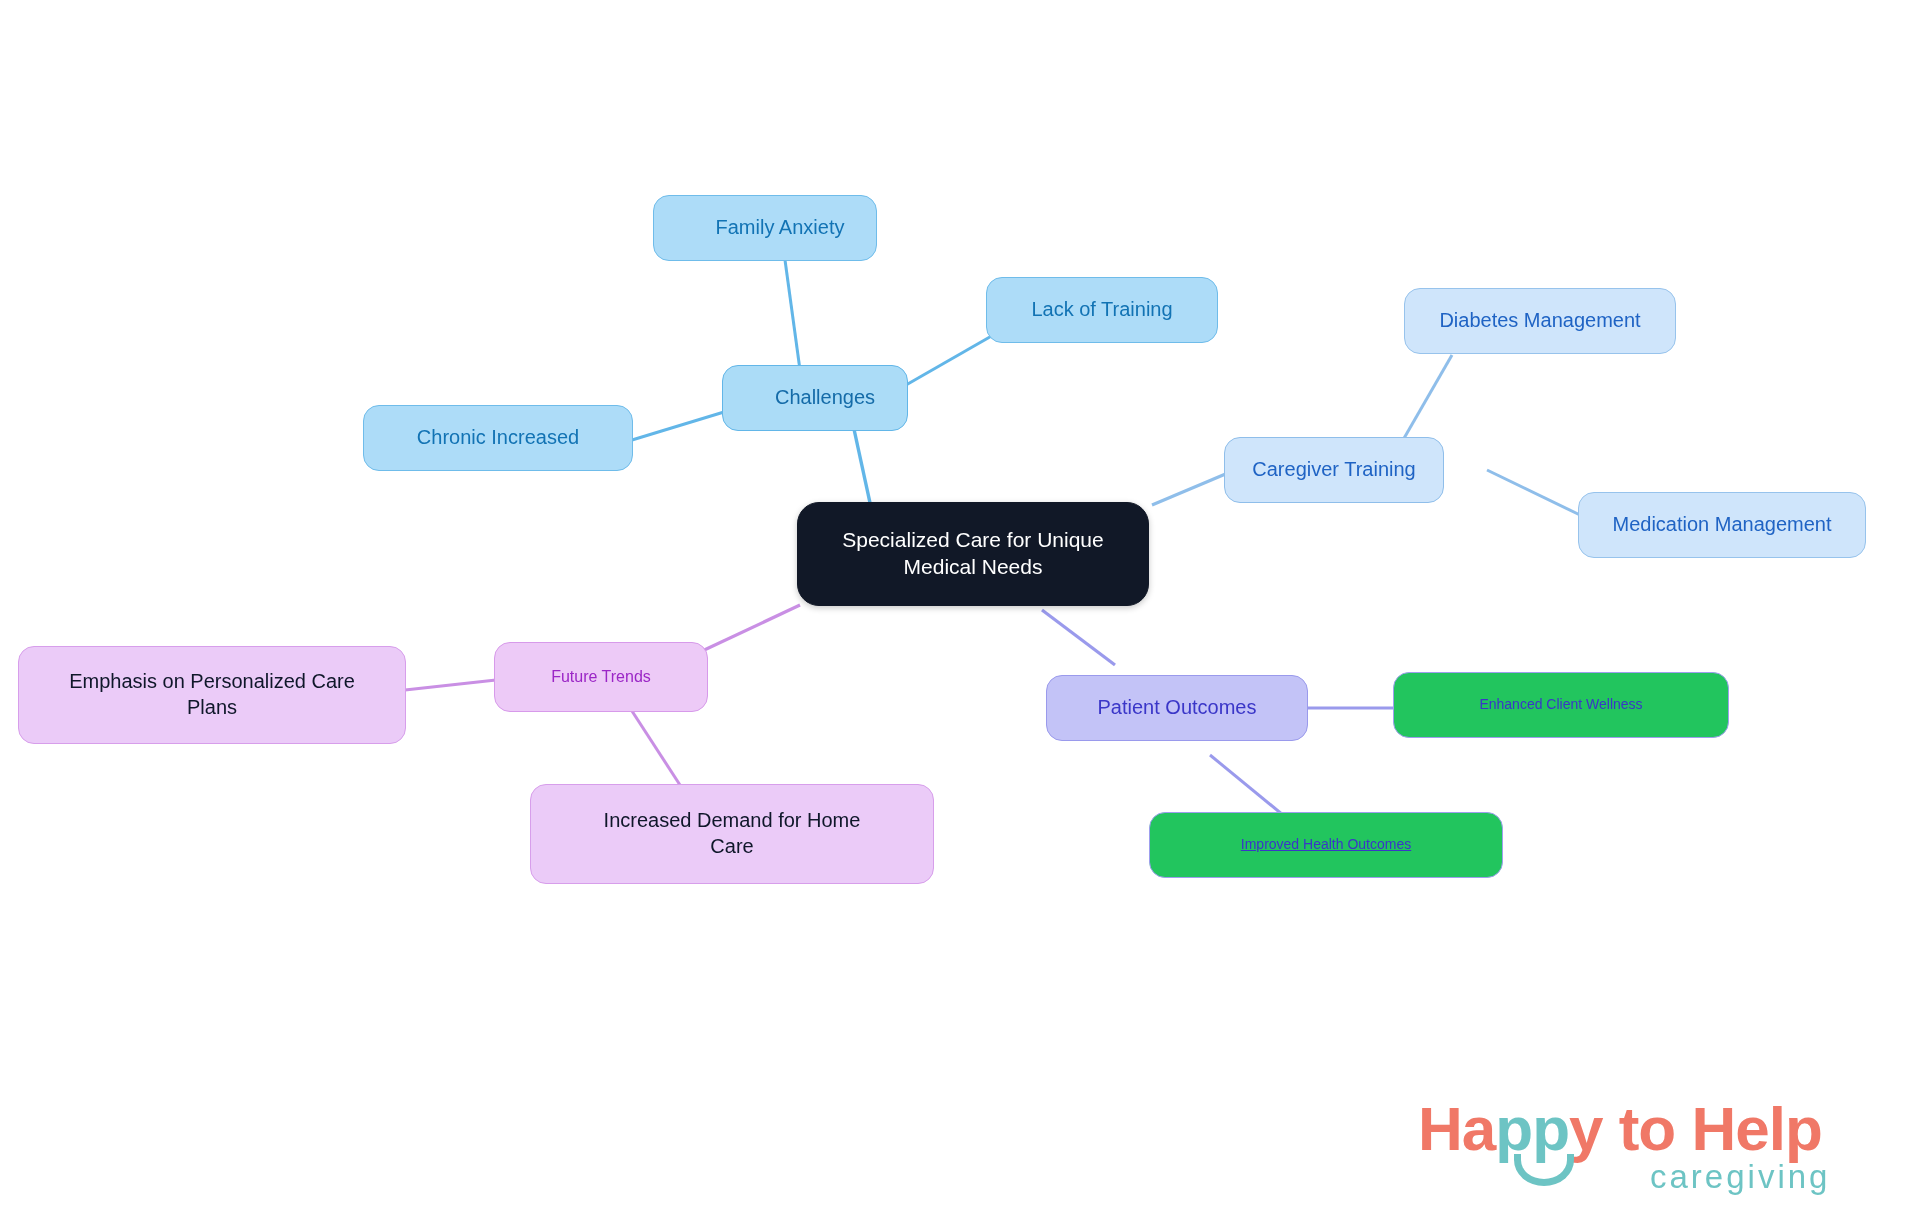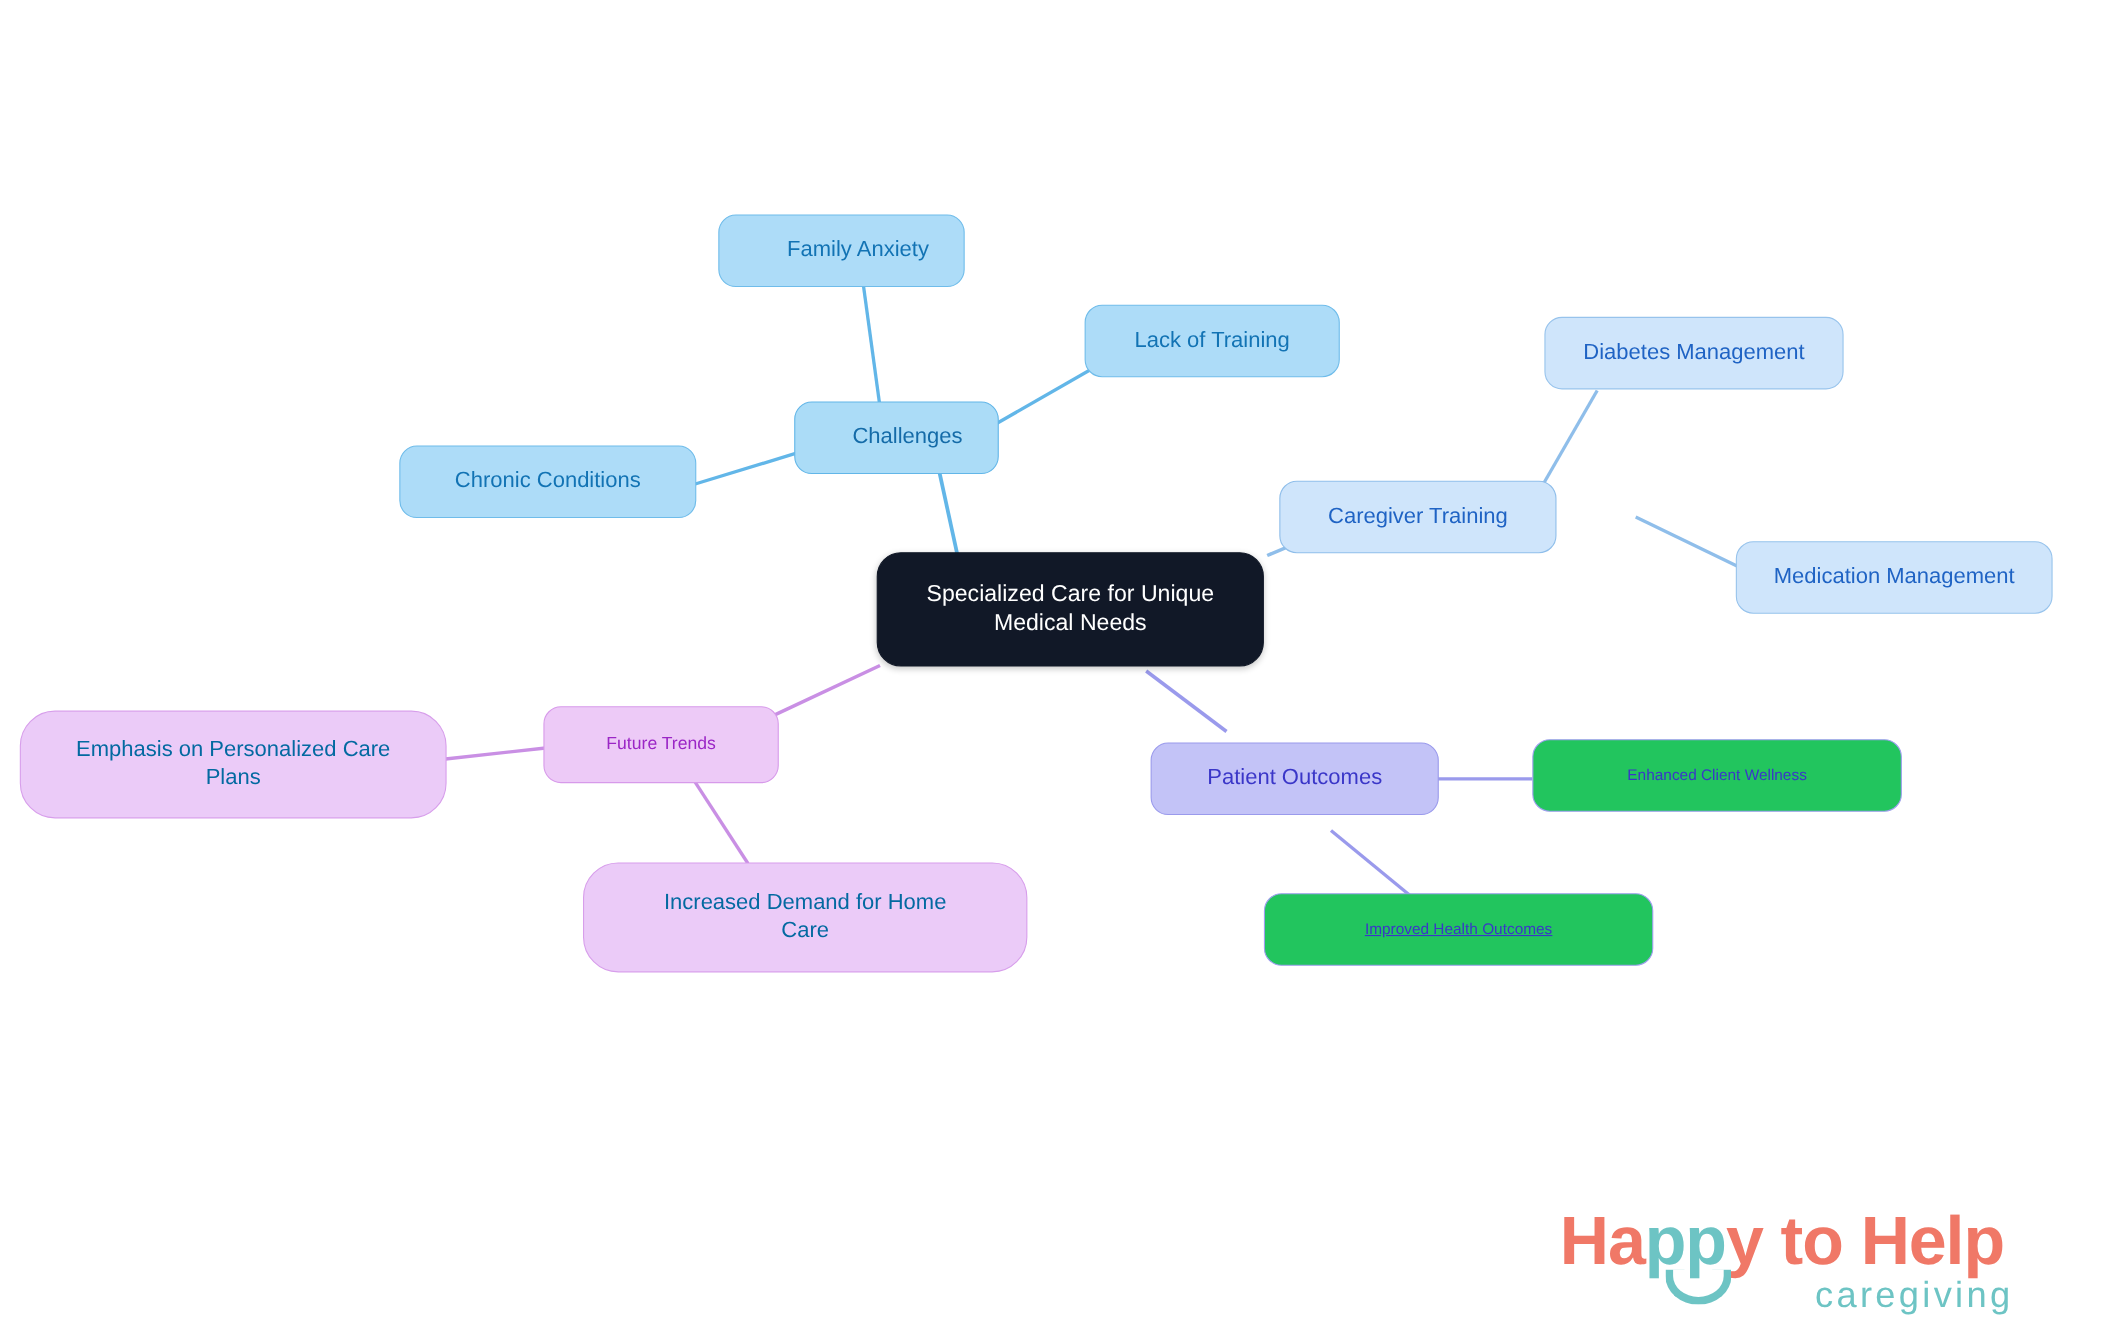--- a/index.html
+++ b/index.html
@@ -100,23 +100,22 @@
   .node-branch-pink {
     background: #EDCAF7;
     border-color: #D79AEA;
     color: #9B26C6;
     font-size: 16px;
   }
 
   .node-leaf-pink {
     background: #EBCBF8;
     border-color: #D79EEB;
-    color: #0369a1;
-    font-size: 20px;
-    border-radius: 32px;
+    color: #0f172a;
+    font-size: 20px;
   }
 
   
   #logo {
     position: absolute;
     left: 1418px;
     top: 1098px;
     width: 470px;
     height: 105px;
   }
@@ -189,23 +188,23 @@
 
   <div class="node node-central" style="left:797px; top:502px; width:352px; height:104px;">Specialized Care for Unique
 Medical Needs</div>
 
   <div class="node node-branch-blue" style="left:722px; top:365px; width:186px; height:66px;padding-left:34px;">Challenges</div>
 
   <div class="node node-leaf-blue" style="left:653px; top:195px; width:224px; height:66px;padding-left:44px;">Family Anxiety</div>
 
   <div class="node node-leaf-blue" style="left:986px; top:277px; width:232px; height:66px;">Lack of Training</div>
 
-  <div class="node node-leaf-blue" style="left:363px; top:405px; width:270px; height:66px;">Chronic Conditions</div>
-
-  <div class="node node-branch-lightblue" style="left:1163px; top:437px; width:252px; height:66px;">Caregiver Training</div>
+  <div class="node node-leaf-blue" style="left:363px; top:405px; width:270px; height:66px;">Chronic Increased</div>
+
+  <div class="node node-branch-lightblue" style="left:1224px; top:437px; width:220px; height:66px;">Caregiver Training</div>
 
   <div class="node node-leaf-lightblue" style="left:1404px; top:288px; width:272px; height:66px;">Diabetes Management</div>
 
   <div class="node node-leaf-lightblue" style="left:1578px; top:492px; width:288px; height:66px;">Medication Management</div>
 
   <div class="node node-branch-periwinkle" style="left:1046px; top:675px; width:262px; height:66px;">Patient Outcomes</div>
 
   <div class="node node-leaf-periwinkle" style="left:1393px; top:672px; width:336px; height:66px;">Enhanced Client Wellness</div>
 
   <div class="node node-leaf-periwinkle" style="left:1149px; top:812px; width:354px; height:66px;text-decoration:underline;">Improved Health Outcomes</div>

